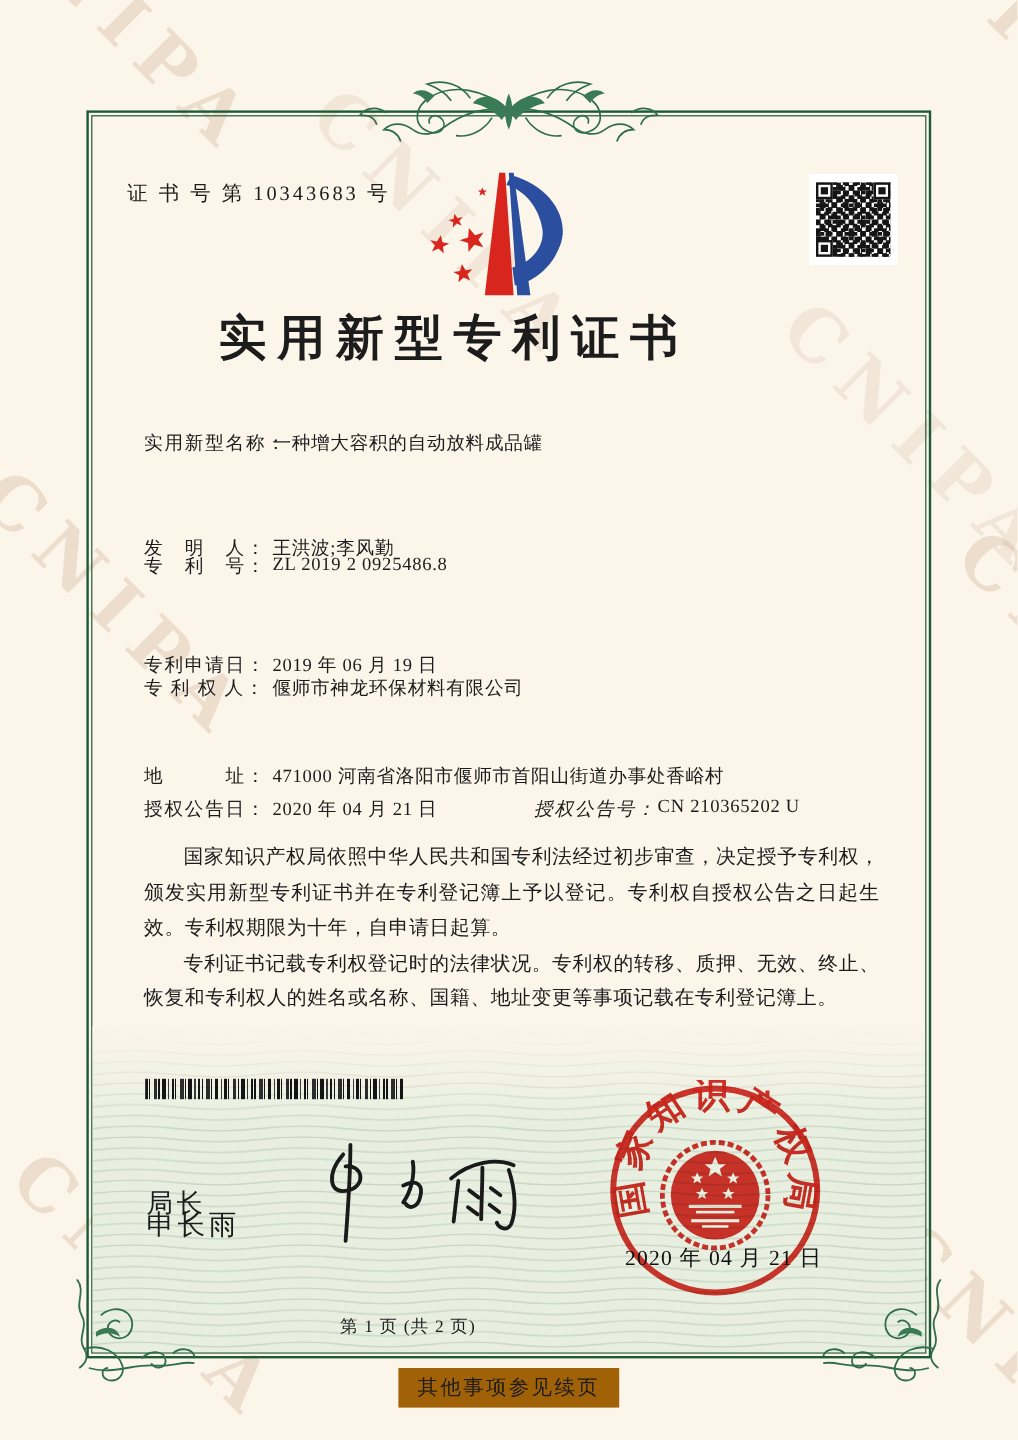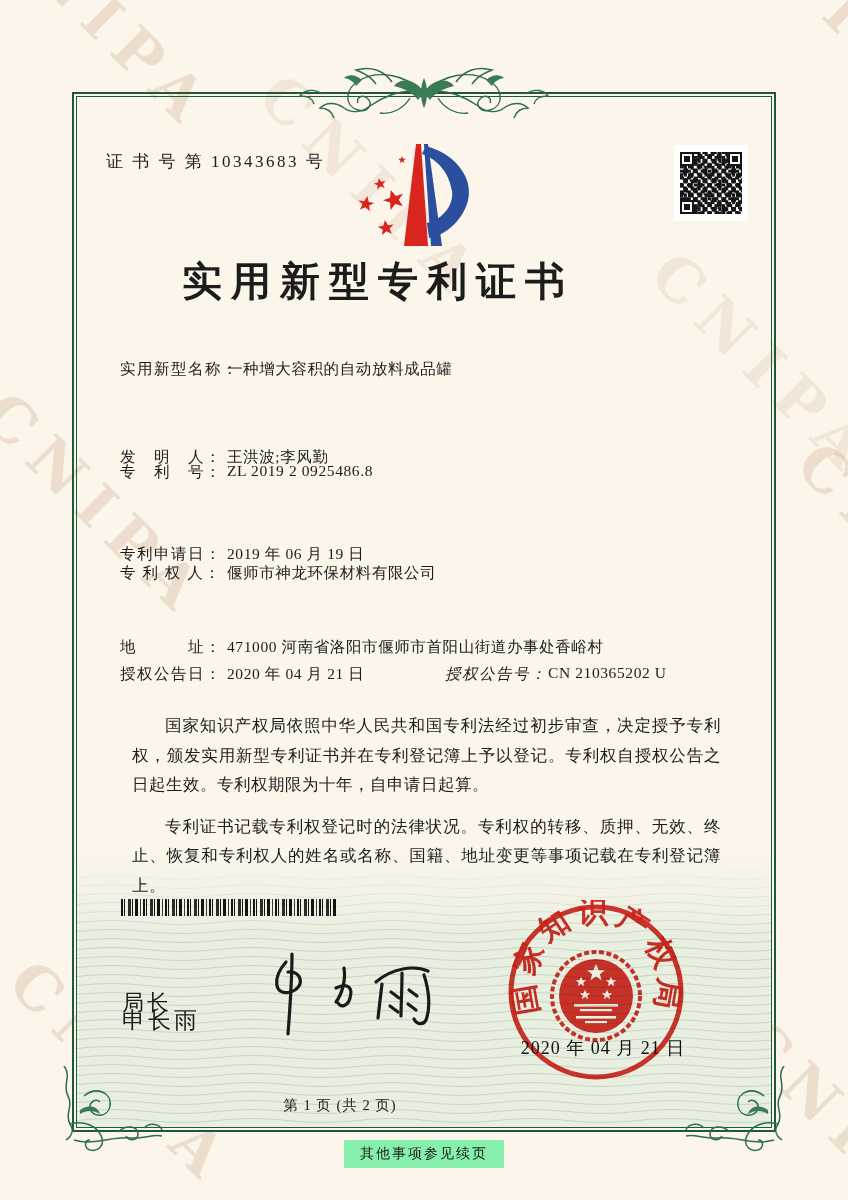--- a/index.html
+++ b/index.html
@@ -35,40 +35,40 @@
          font-size:40px;font-weight:600;letter-spacing:9px;}
   
   .row{position:absolute;left:120px;z-index:3;font-size:15.5px;white-space:nowrap;}
   .lab{display:inline-block;width:107px;letter-spacing:1.5px;white-space:pre;vertical-align:top;}
   .val{letter-spacing:0.6px;}
   .pair2{position:absolute;left:325px;top:0;white-space:nowrap;}
   .pair2 .lab{width:103px;font-style:italic;}
   
   .paras{position:absolute;left:120px;top:699px;width:613px;z-index:3;
          font-size:16.5px;line-height:29.5px;text-align:justify;letter-spacing:0.5px;}
-  .paras p{margin:12px;text-indent:2em;}
+  .paras p{margin:0;text-indent:2em;}
   
   .barcode{position:absolute;left:121px;top:899px;width:217px;height:17px;z-index:3;
      background:repeating-linear-gradient(90deg,
        #141414 0 2px, transparent 2px 3px, #141414 3px 4px, transparent 4px 7px,
        #2c2c2c 7px 10px, transparent 10px 11px, #141414 11px 12px, transparent 12px 14px,
        #141414 14px 17px, transparent 17px 19px, #3a3a3a 19px 20px, transparent 20px 22px);}
   
   .officer-title{position:absolute;left:122px;top:988px;z-index:3;font-size:22px;letter-spacing:3px;text-align:right;}
   .officer-name{position:absolute;left:122px;top:1005px;z-index:3;font-size:23px;letter-spacing:3px;}
   .autograph{position:absolute;left:252px;top:948px;z-index:3;}
   
   .seal{position:absolute;left:504px;top:900px;z-index:3;mix-blend-mode:multiply;}
   .sealdate{position:absolute;left:503px;top:1036px;width:200px;z-index:4;text-align:center;
             font-size:18px;letter-spacing:1px;color:#111;}
   
   .pagenum{position:absolute;left:0;width:680px;top:1096px;z-index:3;text-align:center;
            font-size:14.5px;letter-spacing:1px;}
   .footnote{position:absolute;left:50%;transform:translateX(-50%);top:1140px;z-index:3;
-            background:#86efac;padding:5px 16px;font-size:14px;letter-spacing:2px;}
+            background:#a16207;padding:5px 16px;font-size:17px;letter-spacing:2px;}
 </style>
 </head>
 <body>
 
 <div class="page">
 
   <div class="wm" style="left:-42px;top:-18px;">CNIPA</div>
   <div class="wm light" style="left:228px;top:152px;">CNIPA</div>
   <div class="wm" style="left:700px;top:-24px;">CNIPA</div>
   <div class="wm light" style="left:620px;top:330px;">CNIPA</div>

